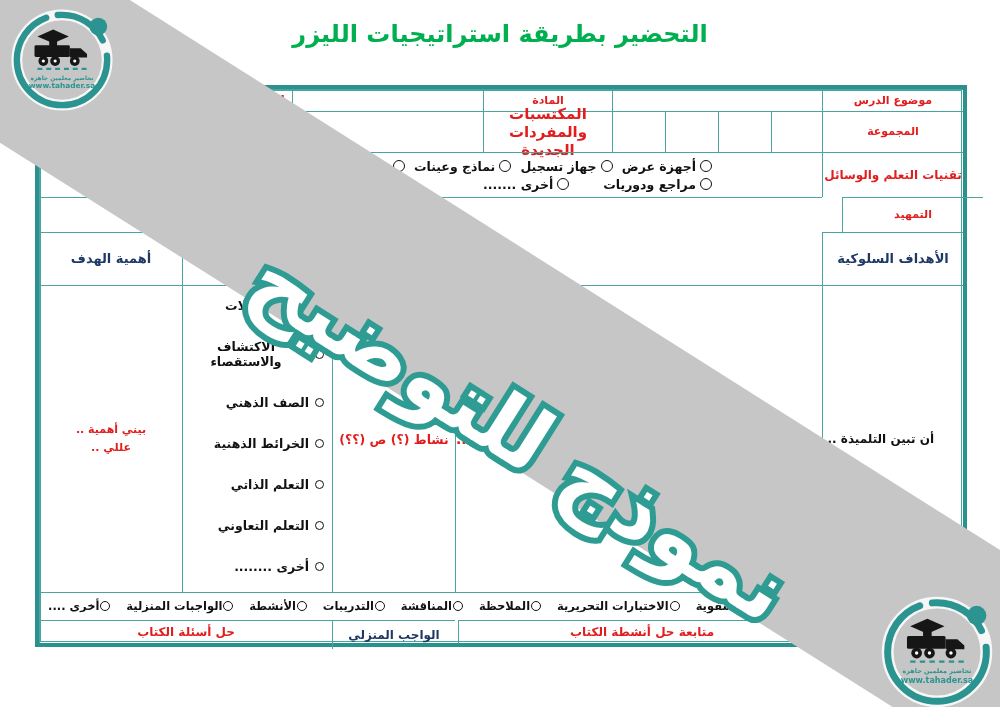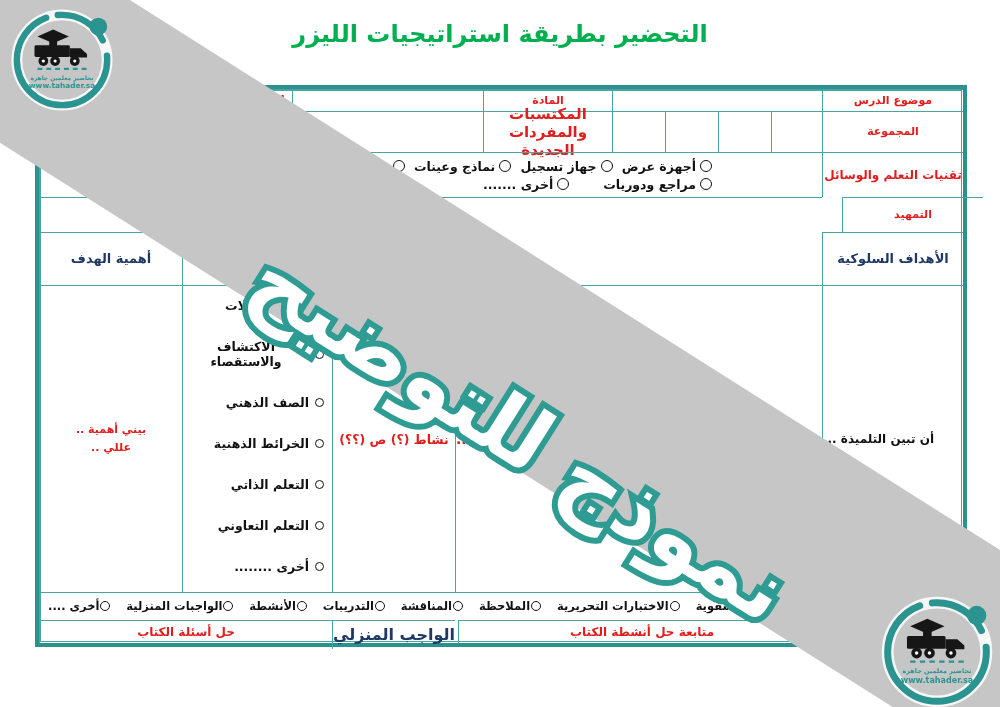--- a/index.html
+++ b/index.html
@@ -224,21 +224,21 @@
           <span>الواجبات المنزلية</span>
         </div>
       <div class="ck">
           <span class="c c9"></span>
           <span>أخرى ....</span>
         </div>
     </div>
     <div class="cell navy" style="left:783px;top:503px;width:141px;height:28px;font-size:12px;">أدوات التقويم</div>
 
     <div class="cell red" style="left:0;top:531px;width:293px;height:23px;font-size:12px;">حل أسئلة الكتاب</div>
-    <div class="cell navy" style="left:293px;top:531px;width:123px;height:29px;font-size:16px;">الواجب المنزلي</div>
+    <div class="cell navy" style="left:293px;top:531px;width:123px;height:29px;font-size:12px;">الواجب المنزلي</div>
     <div class="cell red" style="left:419px;top:531px;width:367px;height:23px;font-size:12px;">متابعة حل أنشطة الكتاب</div>
     <div class="cell navy" style="left:783px;top:531px;width:141px;height:23px;font-size:12px;">التقويم الختامي</div>
   </div>
 
   <div class="band"></div>
   <div class="wm">
     <span class="wm-stroke">نموذج للتوضيح</span>
     <span class="wm-fill">نموذج للتوضيح</span>
   </div>
 

